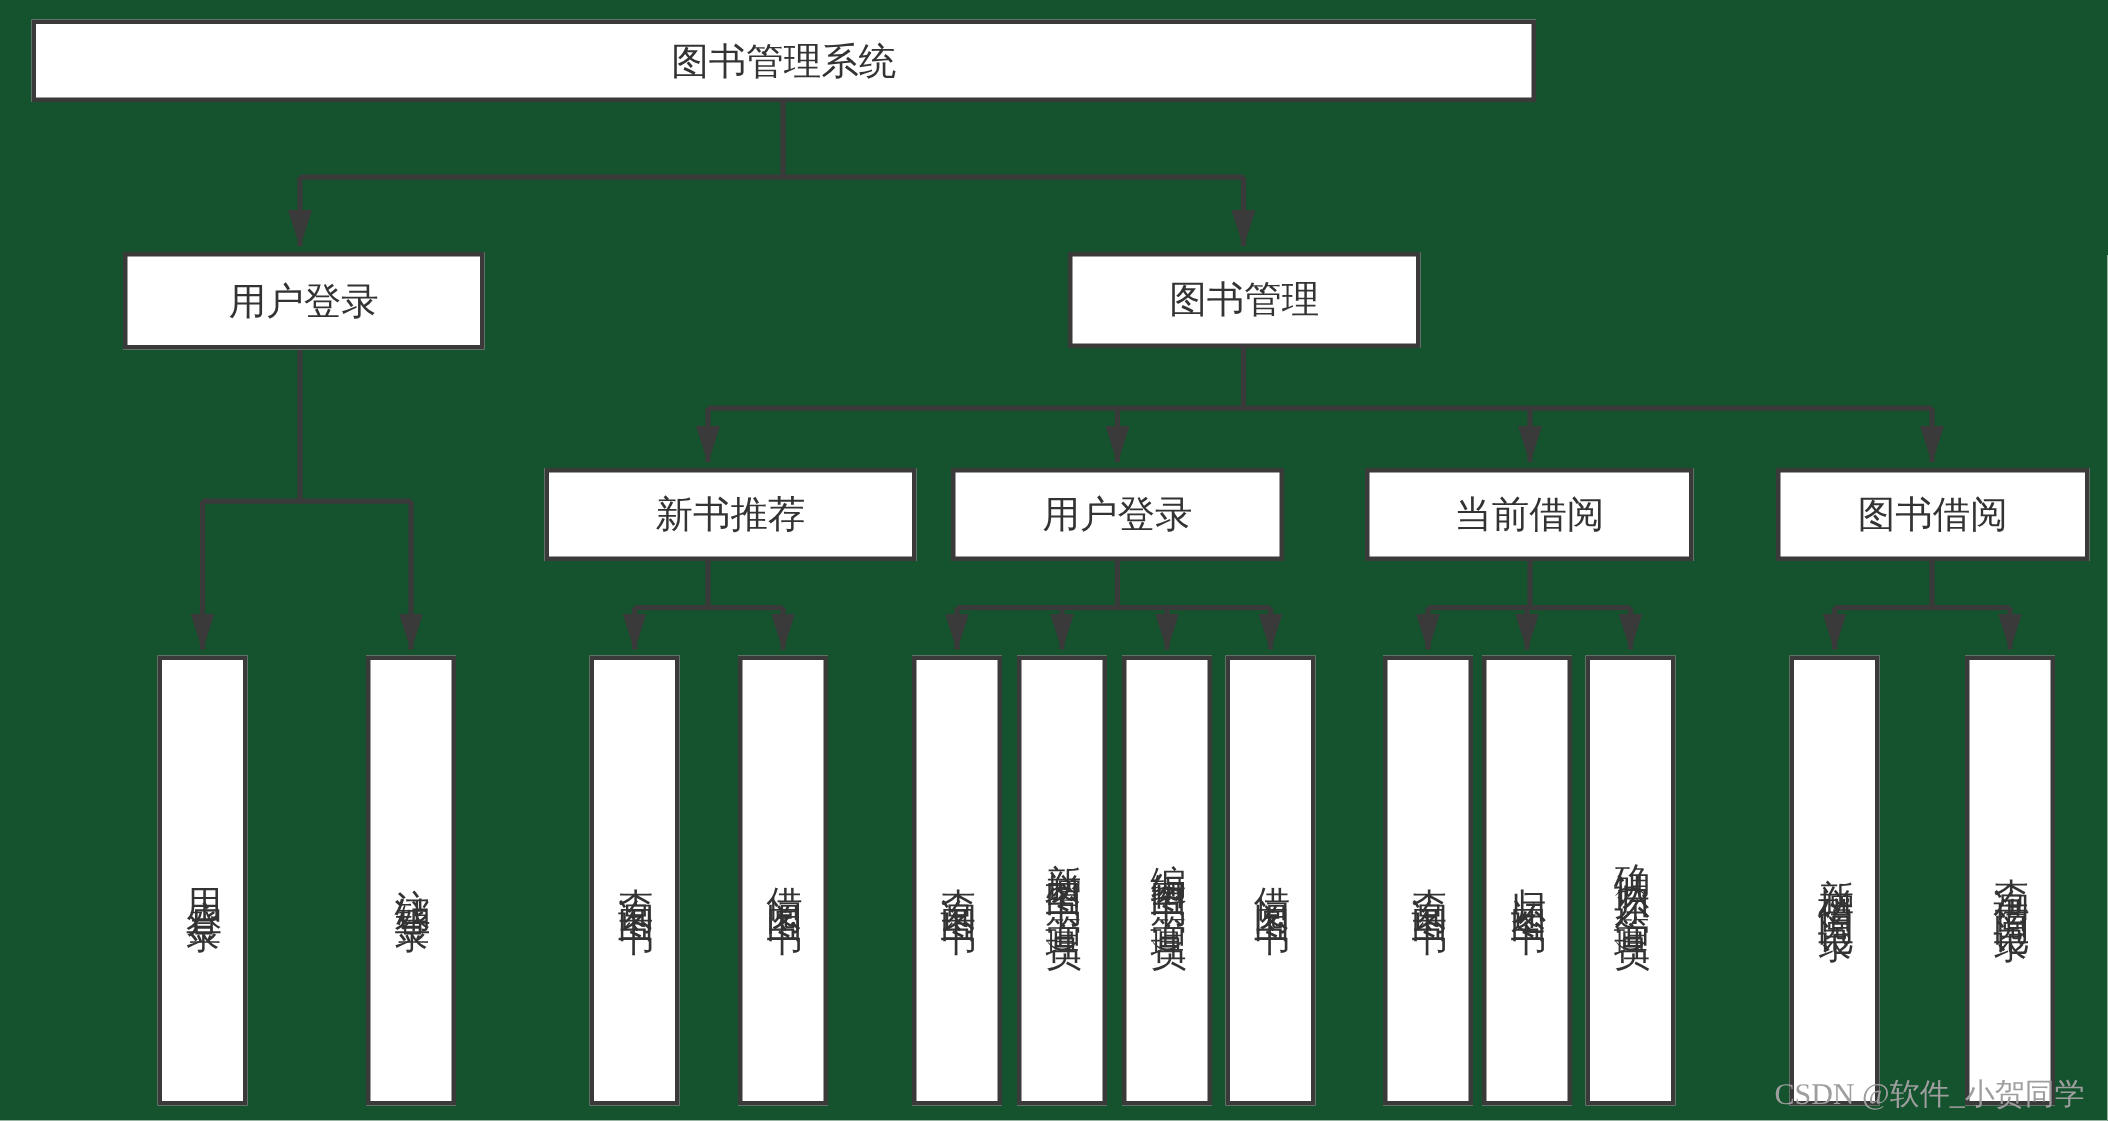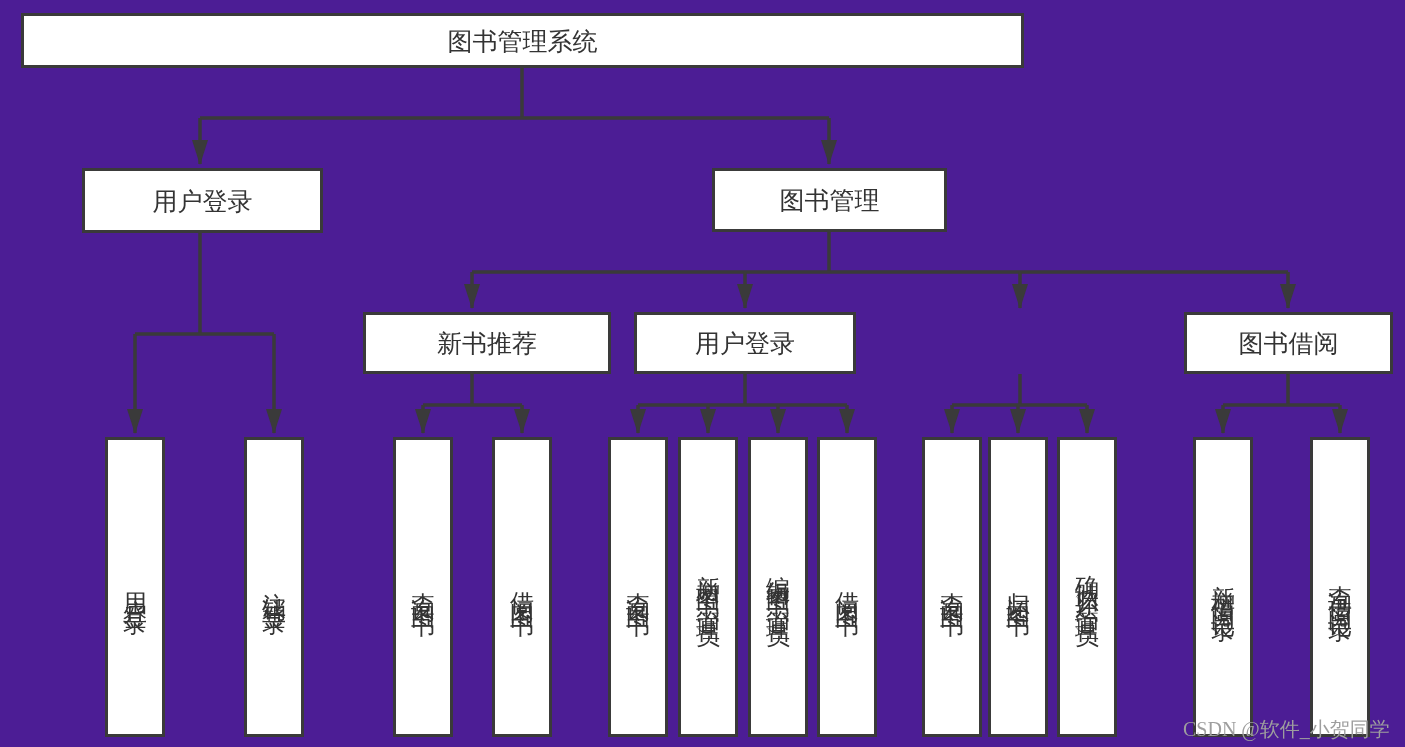--- a/index.html
+++ b/index.html
@@ -1,20 +1,20 @@
 <!DOCTYPE html>
 <html><head>
 <meta charset="utf-8">
 <style>
   html, body { margin: 0; padding: 0; background: #ffffff; }
   .canvas {
     position: relative;
     width: 1405px;
     height: 747px;
-    background: #4c1d95;
+    background: #14532d;
     font-family: "Liberation Sans", sans-serif;
     overflow: hidden;
   }
   .connectors {
     position: absolute;
     left: 0; top: 0;
     width: 1405px; height: 747px;
     z-index: 1;
   }
   .node {
@@ -123,20 +123,23 @@
   <div class="node l2b">
     <span class="hlabel">图书管理</span>
   </div>
 
   <div class="node l3 l3a">
     <span class="hlabel">新书推荐</span>
   </div>
   <div class="node l3 l3b">
     <span class="hlabel">用户登录</span>
   </div>
+  <div class="node l3 l3c">
+    <span class="hlabel">当前借阅</span>
+  </div>
   <div class="node l3 l3d">
     <span class="hlabel">图书借阅</span>
   </div>
 
   <div class="node leaf" style="left:105px">
     <span class="vtext">用户登录</span>
   </div>
   <div class="node leaf" style="left:244px">
     <span class="vtext">注销登录</span>
   </div>

